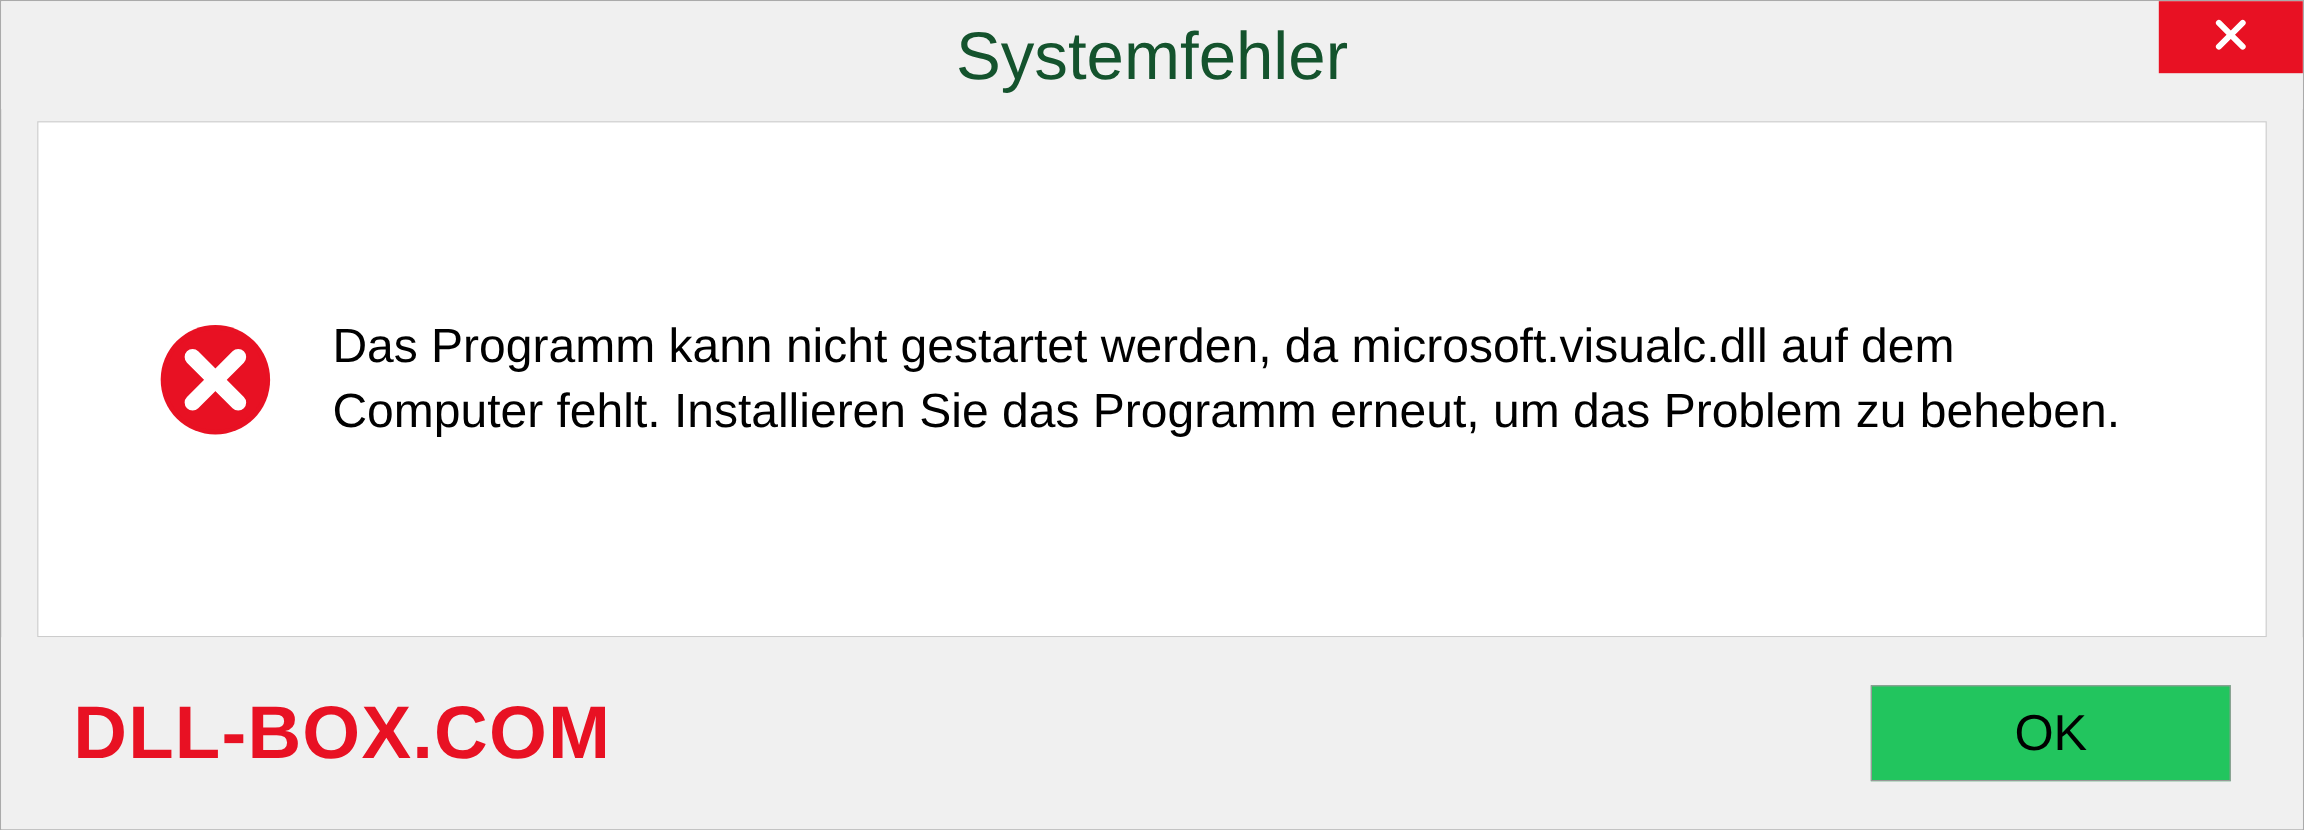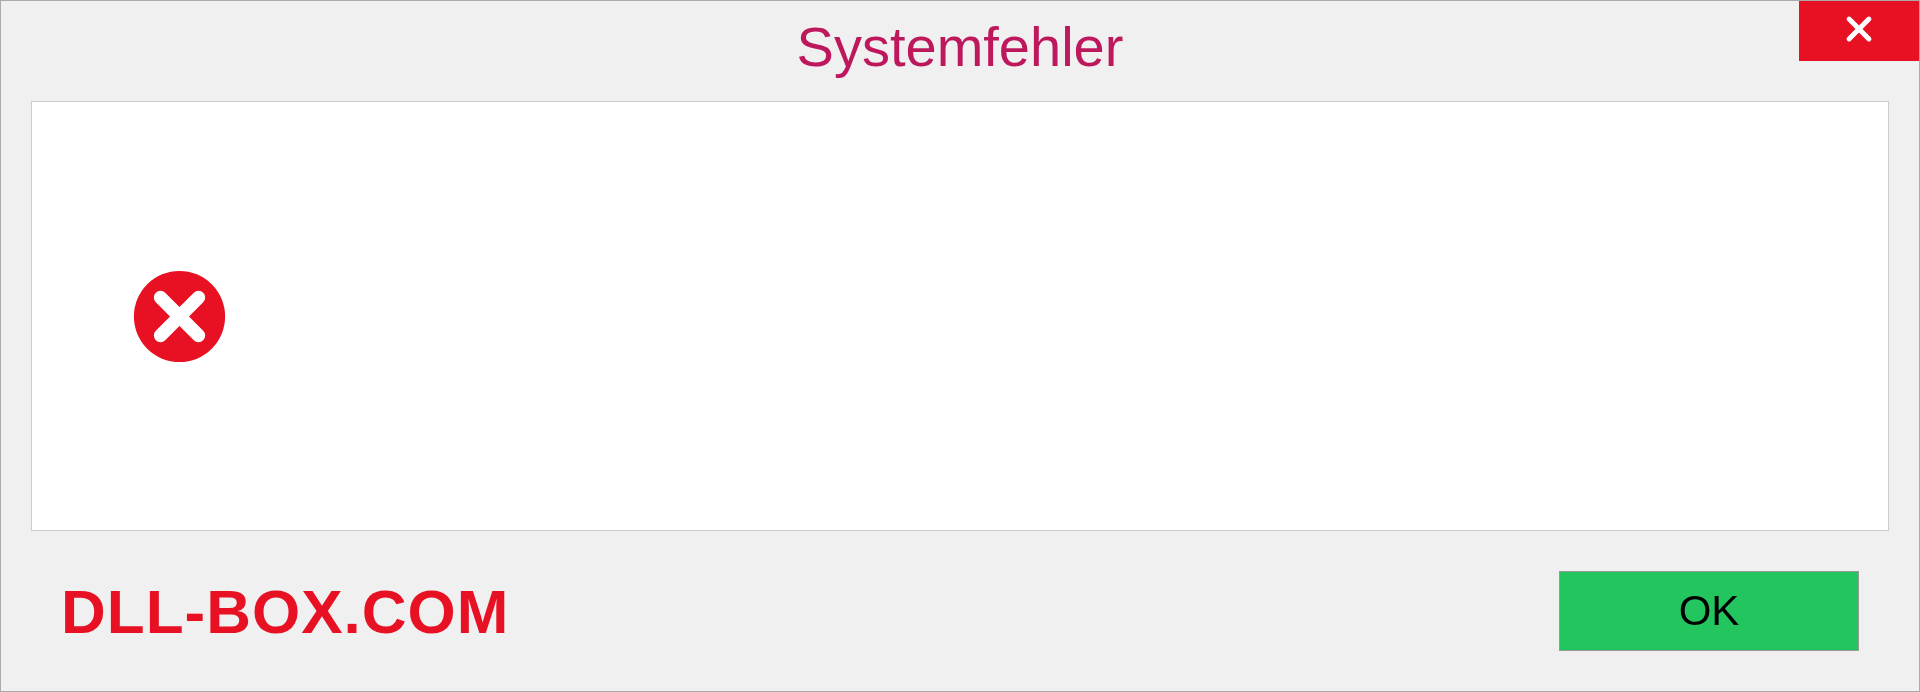--- a/index.html
+++ b/index.html
@@ -27,21 +27,21 @@
     .titlebar {
       height: 90px;
       display: flex;
       align-items: center;
       justify-content: center;
       position: relative;
       background: #f0f0f0;
     }
     .title-text {
       font-size: 56px;
-      color: #be185d;
+      color: #14532d;
       font-weight: 400;
     }
     .close-btn {
       position: absolute;
       top: 0;
       right: 0;
       width: 120px;
       height: 60px;
       background: #e81123;
       display: flex;
@@ -127,20 +127,21 @@
 
   <div class="content-area">
     <div class="error-icon">
       <svg viewBox="0 0 100 100">
         <circle cx="50" cy="50" r="48" fill="#e81123"></circle>
         <circle cx="50" cy="50" r="44" fill="#e81123" stroke="#fff" stroke-width="0"></circle>
         <line x1="30" y1="30" x2="70" y2="70" stroke="#fff" stroke-width="14" stroke-linecap="round"></line>
         <line x1="70" y1="30" x2="30" y2="70" stroke="#fff" stroke-width="14" stroke-linecap="round"></line>
       </svg>
     </div>
+    <div class="message-text">Das Programm kann nicht gestartet werden, da microsoft.visualc.dll auf dem Computer fehlt. Installieren Sie das Programm erneut, um das Problem zu beheben.</div>
   </div>
 
   <div class="footer">
     <div class="watermark">DLL-BOX.COM</div>
     <div class="ok-btn">
       <span>OK</span>
     </div>
   </div>
 
 </div>

